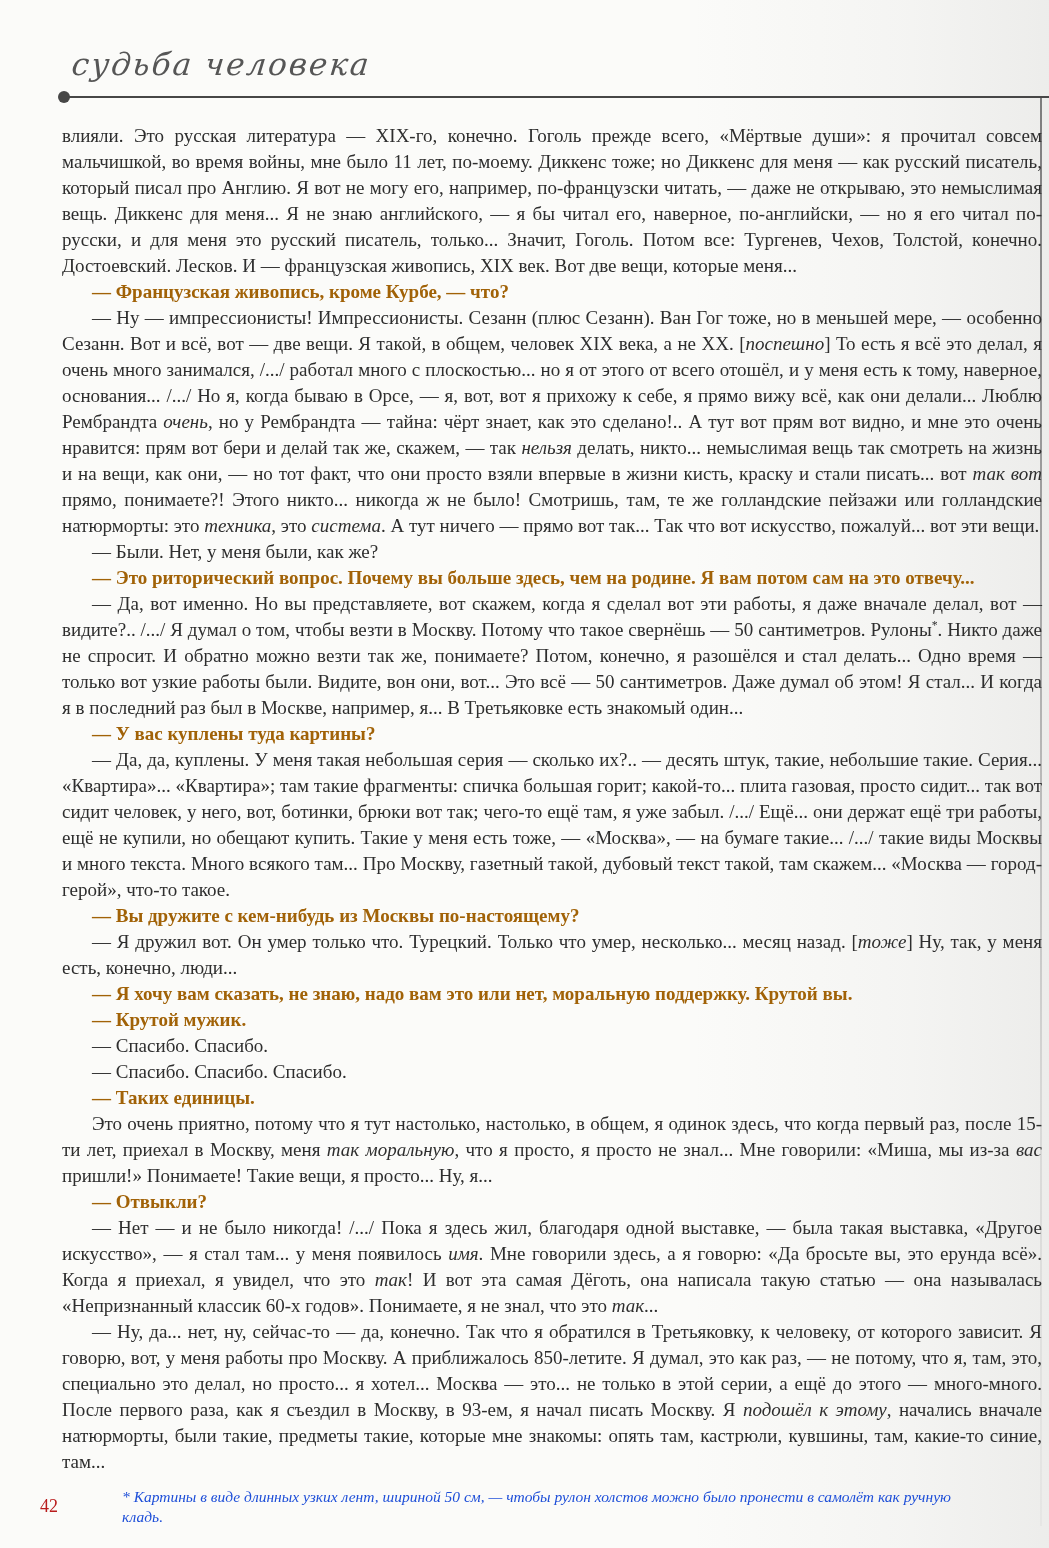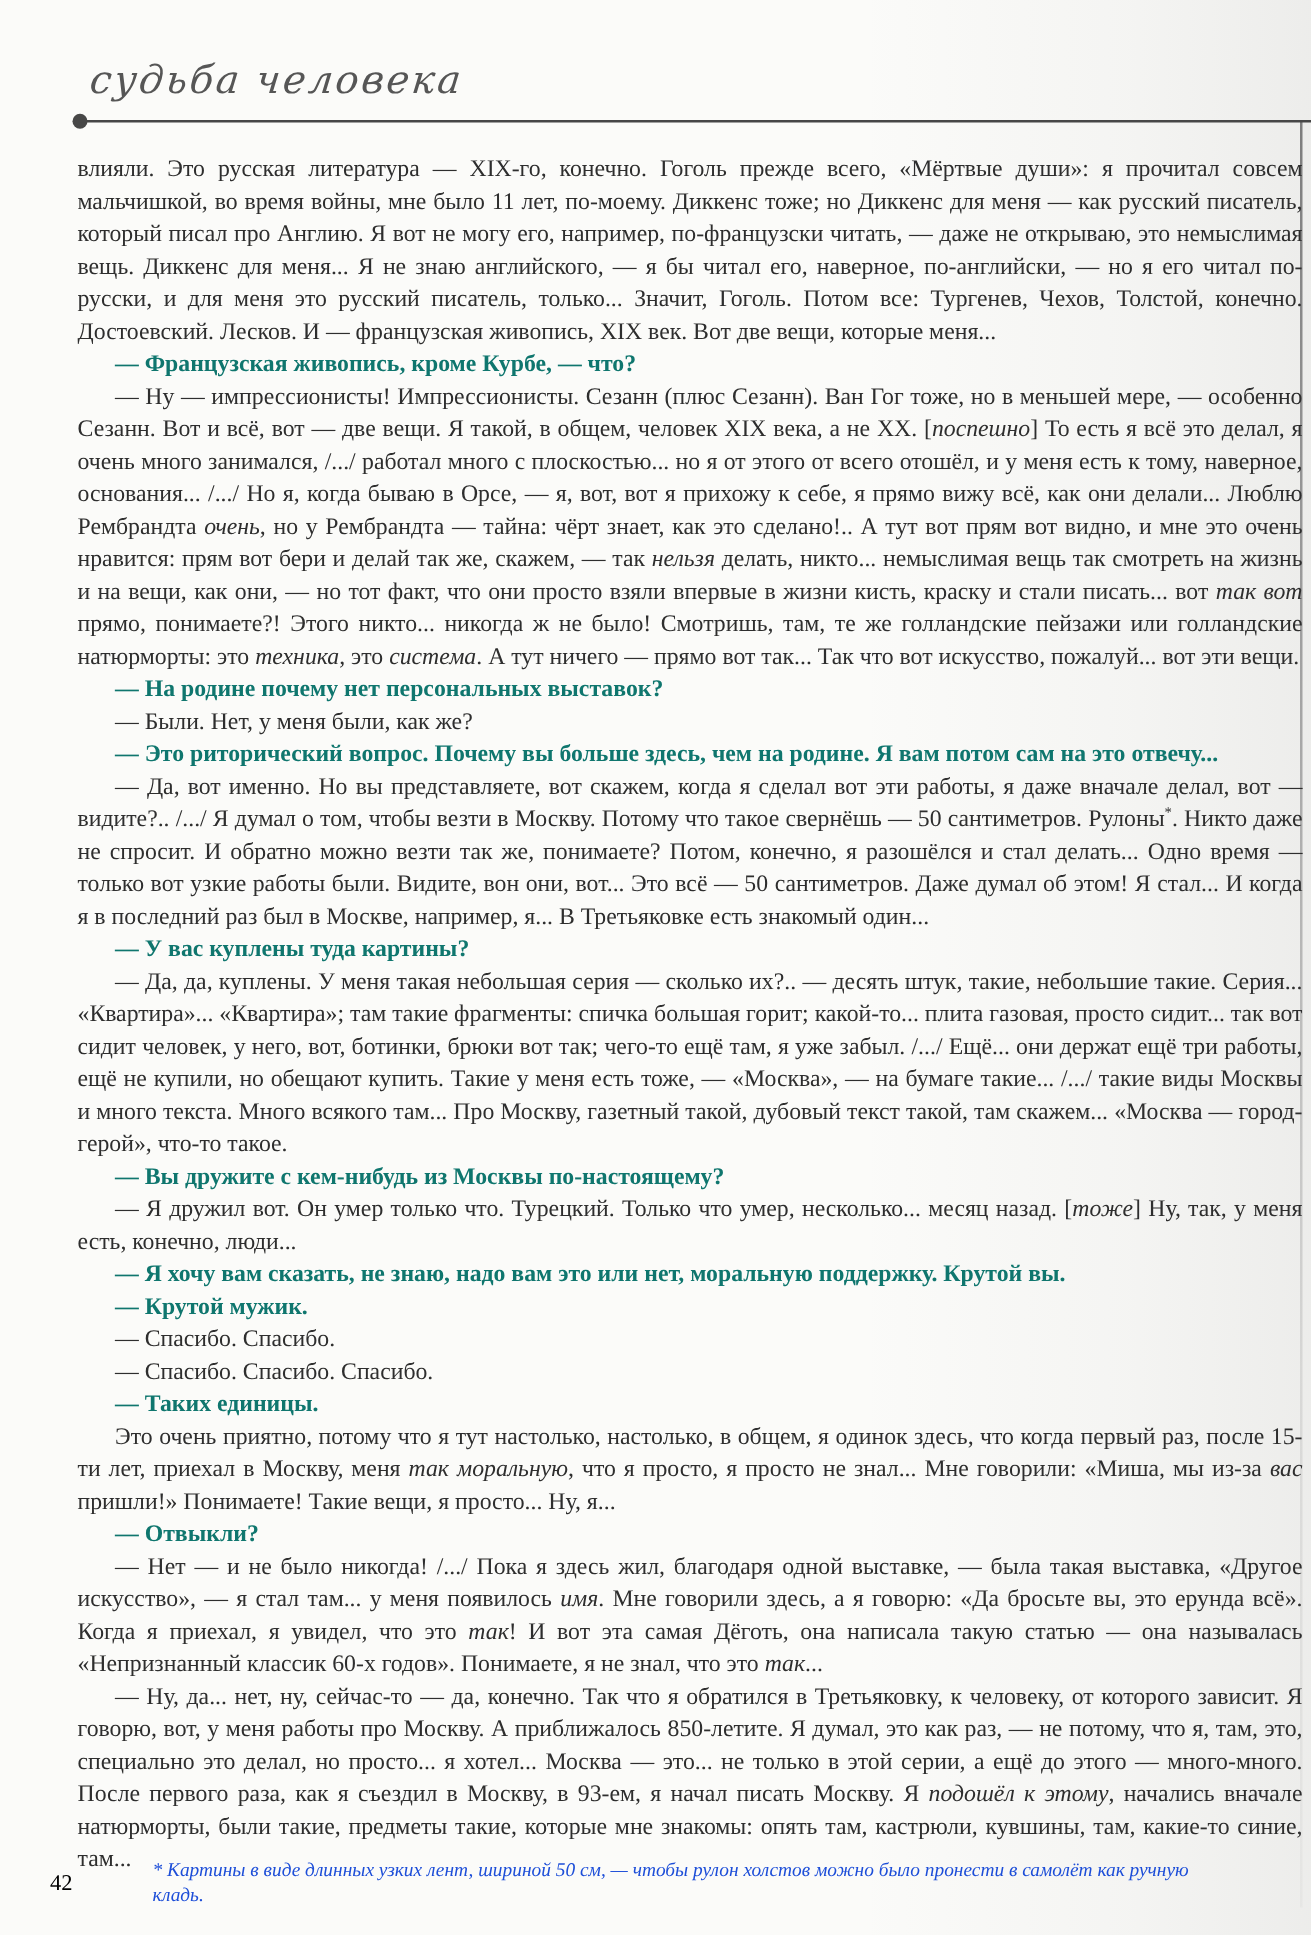--- a/index.html
+++ b/index.html
@@ -37,50 +37,49 @@
     border-radius: 50%; background: #474747;
   }
   .article {
     position: absolute; left: 62px; top: 123px; width: 980px;
     font-size: 19px; line-height: 26px;
     color: #2e2e2e;
     text-align: justify;
   }
   .para { margin: 0; text-indent: 30px; }
   .para.first { text-indent: 0; }
-  .para.question { font-weight: bold; color: #0f766e; }
+  .para.question { font-weight: bold; color: #a16207; }
   .para em { font-style: italic; font-family: Liberation Serif, serif; }
   .para sup { font-size: 0.62em; vertical-align: super; line-height: 0; }
   .footnote {
     position: absolute; left: 122px; top: 1487px; width: 870px;
     font-style: italic; font-size: 15.5px; line-height: 20px;
     color: #1d4ed8;
     text-align: left;
   }
   .page-number {
     position: absolute; left: 40px; top: 1496px;
-    font-size: 18px; color: #000000;
+    font-size: 18px; color: #b91c1c;
   }
 </style>
 </head>
 <body>
 
 <div class="page">
   <div class="scan-shade"></div>
   <div class="right-edge-line"></div>
 
   <div class="section-title">судьба человека</div>
   <div class="header-dot"></div>
   <div class="header-rule"></div>
 
   <div class="article">
       <p class="para body first"><span>влияли. Это русская литература — XIX-го, конечно. Гоголь прежде всего, «Мёртвые души»: я прочитал совсем мальчишкой, во время войны, мне было 11 лет, по-моему. Диккенс тоже; но Диккенс для меня — как русский писатель, который писал про Англию. Я вот не могу его, например, по-французски читать, — даже не открываю, это немыслимая вещь. Диккенс для меня... Я не знаю английского, — я бы читал его, наверное, по-английски, — но я его читал по-русски, и для меня это русский писатель, только... Значит, Гоголь. Потом все: Тургенев, Чехов, Толстой, конечно. Достоевский. Лесков. И — французская живопись, XIX век. Вот две вещи, которые меня...</span></p>
       <p class="para question"><span>— Французская живопись, кроме Курбе, — что?</span></p>
       <p class="para answer"><span>— Ну — импрессионисты! Импрессионисты. Сезанн (плюс Сезанн). Ван Гог тоже, но в меньшей мере, — особенно Сезанн. Вот и всё, вот — две вещи. Я такой, в общем, человек XIX века, а не XX. [</span><em>поспешно</em><span>] То есть я всё это делал, я очень много занимался, /.../ работал много с плоскостью... но я от этого от всего отошёл, и у меня есть к тому, наверное, основания... /.../ Но я, когда бываю в Орсе, — я, вот, вот я прихожу к себе, я прямо вижу всё, как они делали... Люблю Рембрандта </span><em>очень</em><span>, но у Рембрандта — тайна: чёрт знает, как это сделано!.. А тут вот прям вот видно, и мне это очень нравится: прям вот бери и делай так же, скажем, — так </span><em>нельзя</em><span> делать, никто... немыслимая вещь так смотреть на жизнь и на вещи, как они, — но тот факт, что они просто взяли впервые в жизни кисть, краску и стали писать... вот </span><em>так вот</em><span> прямо, понимаете?! Этого никто... никогда ж не было! Смотришь, там, те же голландские пейзажи или голландские натюрморты: это </span><em>техника</em><span>, это </span><em>система</em><span>. А тут ничего — прямо вот так... Так что вот искусство, пожалуй... вот эти вещи.</span></p>
-      <p class="para question"><span>— На родине почему нет персональных выставок?</span></p>
       <p class="para answer"><span>— Были. Нет, у меня были, как же?</span></p>
       <p class="para question"><span>— Это риторический вопрос. Почему вы больше здесь, чем на родине. Я вам потом сам на это отвечу...</span></p>
       <p class="para answer"><span>— Да, вот именно. Но вы представляете, вот скажем, когда я сделал вот эти работы, я даже вначале делал, вот — видите?.. /.../ Я думал о том, чтобы везти в Москву. Потому что такое свернёшь — 50 сантиметров. Рулоны</span><sup>*</sup><span>. Никто даже не спросит. И обратно можно везти так же, понимаете? Потом, конечно, я разошёлся и стал делать... Одно время — только вот узкие работы были. Видите, вон они, вот... Это всё — 50 сантиметров. Даже думал об этом! Я стал... И когда я в последний раз был в Москве, например, я... В Третьяковке есть знакомый один...</span></p>
       <p class="para question"><span>— У вас куплены туда картины?</span></p>
       <p class="para answer"><span>— Да, да, куплены. У меня такая небольшая серия — сколько их?.. — десять штук, такие, небольшие такие. Серия... «Квартира»... «Квартира»; там такие фрагменты: спичка большая горит; какой-то... плита газовая, просто сидит... так вот сидит человек, у него, вот, ботинки, брюки вот так; чего-то ещё там, я уже забыл. /.../ Ещё... они держат ещё три работы, ещё не купили, но обещают купить. Такие у меня есть тоже, — «Москва», — на бумаге такие... /.../ такие виды Москвы и много текста. Много всякого там... Про Москву, газетный такой, дубовый текст такой, там скажем... «Москва — город-герой», что-то такое.</span></p>
       <p class="para question"><span>— Вы дружите с кем-нибудь из Москвы по-настоящему?</span></p>
       <p class="para answer"><span>— Я дружил вот. Он умер только что. Турецкий. Только что умер, несколько... месяц назад. [</span><em>тоже</em><span>] Ну, так, у меня есть, конечно, люди...</span></p>
       <p class="para question"><span>— Я хочу вам сказать, не знаю, надо вам это или нет, моральную поддержку. Крутой вы.</span></p>
       <p class="para question"><span>— Крутой мужик.</span></p>
       <p class="para answer"><span>— Спасибо. Спасибо.</span></p>

